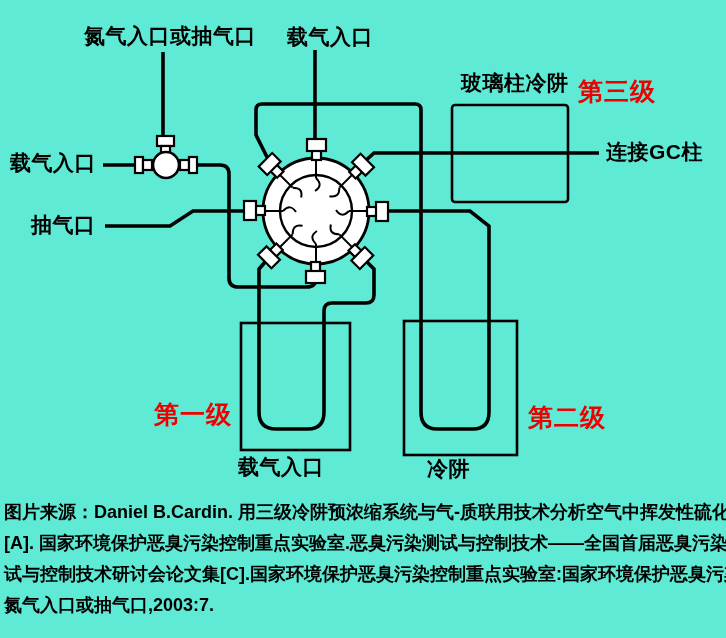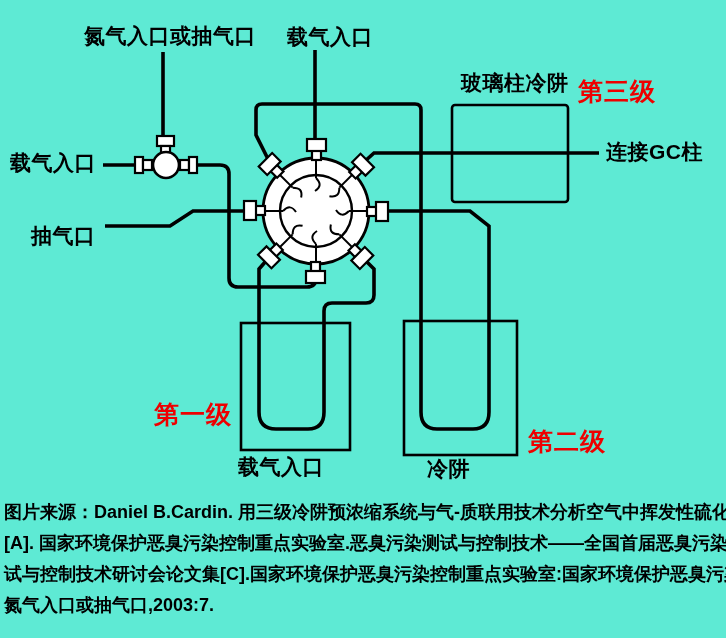--- a/index.html
+++ b/index.html
@@ -119,23 +119,23 @@
       <circle cx="166" cy="165" r="13" fill="#fff" stroke="#000" stroke-width="2.6"></circle>
     </g>
   </svg>
 
   <div class="lbl" style="left:84px;top:24px;">氮气入口或抽气口</div>
   <div class="lbl" style="left:287px;top:25px;">载气入口</div>
   <div class="lbl" style="left:461px;top:71px;">玻璃柱冷阱</div>
   <div class="lbl red" style="left: 578px; top: 68px; color: rgb(238, 0, 0);">第三级</div>
   <div class="lbl" style="left:606px;top:140px;">连接GC柱</div>
   <div class="lbl" style="left:10px;top:151px;">载气入口</div>
-  <div class="lbl" style="left:31px;top:224px;text-align:center;">抽气口</div>
+  <div class="lbl" style="left:31px;top:213px;text-align:center;">抽气口</div>
   <div class="lbl red" style="left: 154px; top: 391px; color: rgb(238, 0, 0);">第一级</div>
-  <div class="lbl red" style="left: 528px; top: 418px; color: rgb(238, 0, 0);">第二级</div>
+  <div class="lbl red" style="left: 528px; top: 394px; color: rgb(238, 0, 0);">第二级</div>
   <div class="lbl" style="left:238px;top:455px;">载气入口</div>
   <div class="lbl" style="left:427px;top:457px;">冷阱</div>
 
   <div class="caption">
     <div class="caption-line">图片来源：Daniel B.Cardin. 用三级冷阱预浓缩系统与气-质联用技术分析空气中挥发性硫化物</div>
     <div class="caption-line">[A]. 国家环境保护恶臭污染控制重点实验室.恶臭污染测试与控制技术——全国首届恶臭污染测</div>
     <div class="caption-line">试与控制技术研讨会论文集[C].国家环境保护恶臭污染控制重点实验室:国家环境保护恶臭污染</div>
     <div class="caption-line">氮气入口或抽气口,2003:7.</div>
   </div>
 

